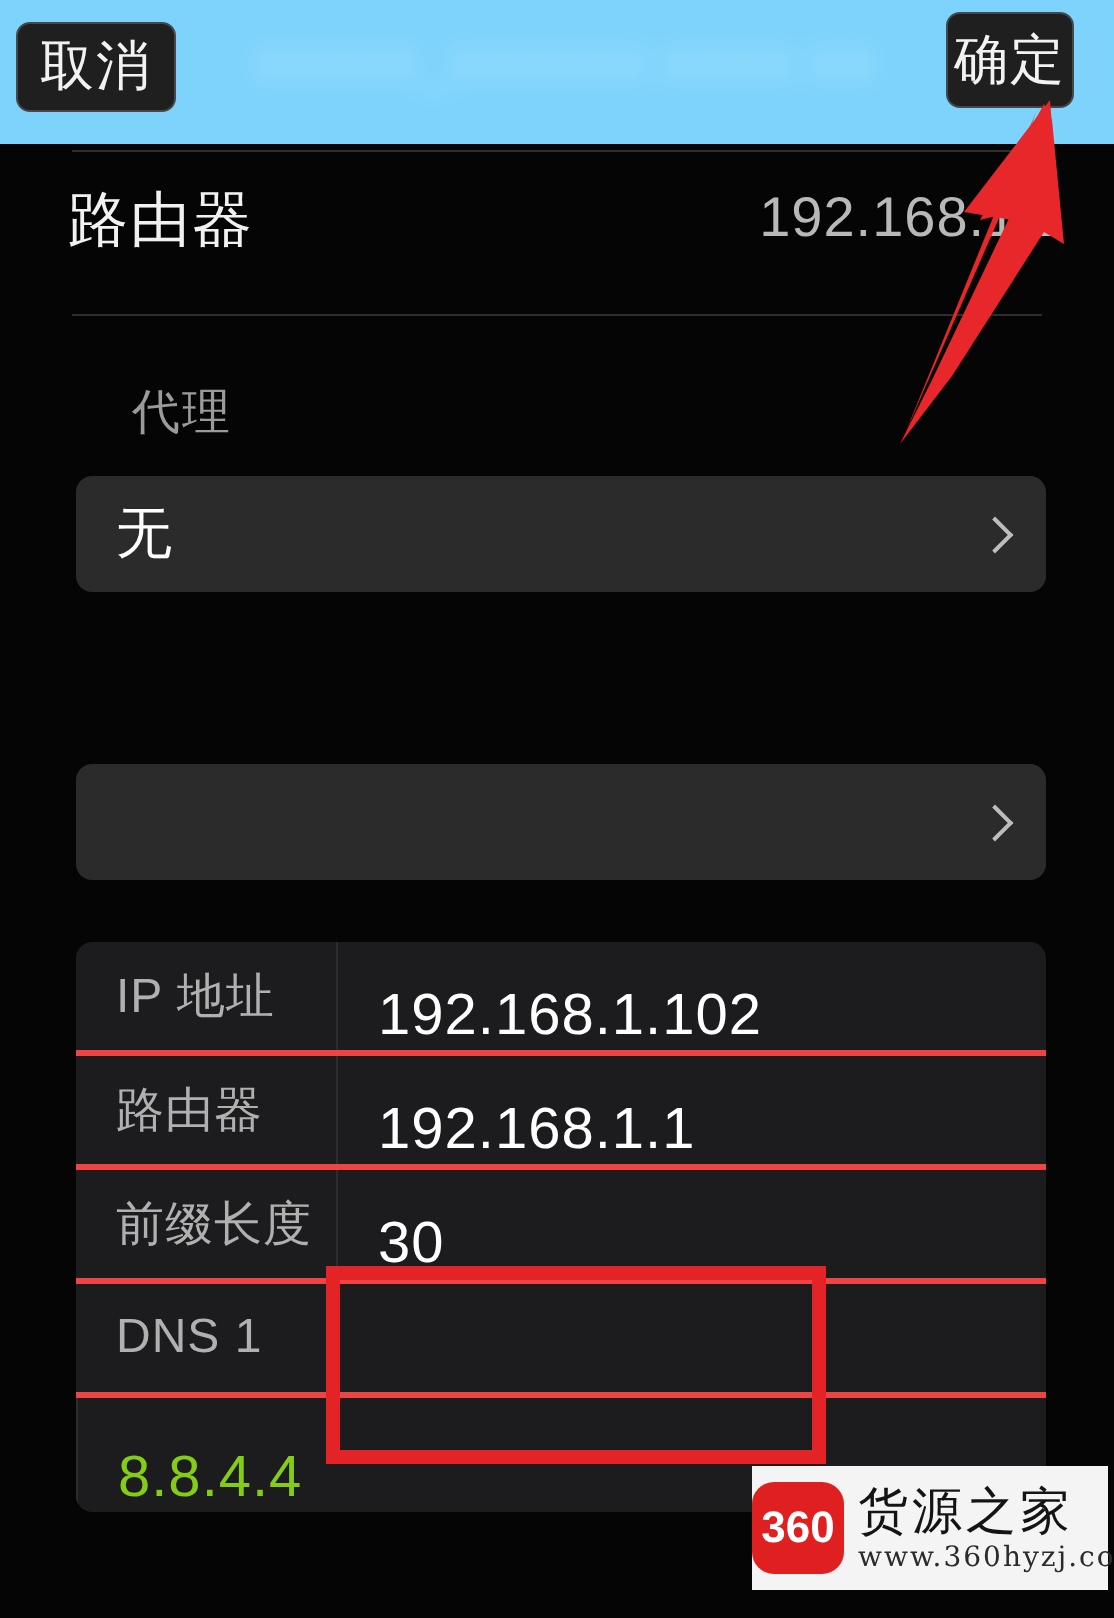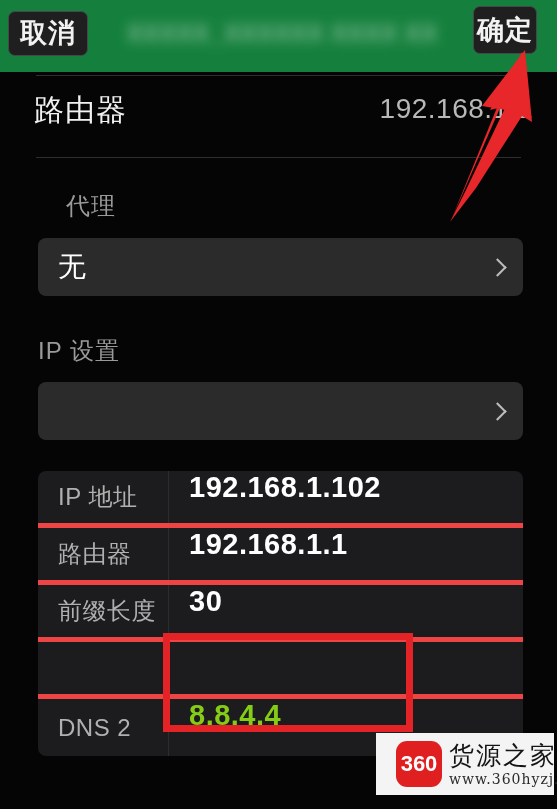--- a/index.html
+++ b/index.html
@@ -17,22 +17,21 @@
     background: #050505;
     overflow: hidden;
   }
 
   
   #topbar {
     position: absolute;
     left: 0; top: 0;
     width: 557px;
     height: 72px;
-    background: #15803d;
-    font-weight: bold;
+    background: #7dd3fc;
   }
   .navbtn {
     position: absolute;
     background: #1f1f20;
     border: 1px solid #45474a;
     border-radius: 7px;
     color: #f2f2f2;
     font-size: 27px;
     letter-spacing: 1px;
     line-height: 1;
@@ -149,21 +148,21 @@
     background: #1c1c1e;
     border-radius: 8px;
     overflow: hidden;
   }
   .trow {
     position: relative;
     display: flex;
     align-items: center;
     height: 57px;
     box-sizing: border-box;
-    border-bottom: 5px solid #ef4444;
+    border-bottom: 3px solid #ef4444;
   }
   .trow:last-child { border-bottom: none; }
   .tlabel {
     width: 130px;
     flex: 0 0 130px;
     padding-left: 20px;
     box-sizing: border-box;
     font-size: 24px;
     color: #b0b0b0;
     letter-spacing: .5px;
@@ -172,23 +171,22 @@
   .tvalue {
     flex: 1;
     padding-left: 20px;
     box-sizing: border-box;
     font-size: 29px;
     color: #ffffff;
     letter-spacing: .5px;
     border-left: 1px solid #2d2d2f;
     height: 100%;
     display: flex;
-    align-items: flex-start;
+    align-items: flex-end;
     position: relative;
-    font-weight: bold;
   }
   .tvalue.dim { color: #84cc16; }
   .caret {
     display: inline-block;
     width: 2px;
     height: 32px;
     background: #3b9dff;
     margin-left: 2px;
   }
 
@@ -209,21 +207,21 @@
   }
 
   
   #watermark {
     position: absolute;
     left: 376px; top: 733px;
     width: 178px; height: 62px;
     background: #f4f4f4;
     display: flex;
     align-items: center;
-    padding-left: 20px;
+    padding-left: 0;
     box-sizing: border-box;
   }
   #wm-badge {
     width: 46px; height: 46px;
     background: #e02020;
     border-radius: 11px;
     color: #ffffff;
     font-size: 22px;
     font-weight: bold;
     display: flex;
@@ -275,21 +273,20 @@
 
   <div class="hairline" id="rule-bot"></div>
 
   <div class="section-label" id="proxy-label">代理</div>
 
   <div class="select-card" id="proxy-card">
     <span class="sc-value">无</span>
     <span class="sc-chevron"></span>
   </div>
 
-  <div class="section-label" id="ipset-label">IP 设置</div>
 
   <div class="select-card" id="ipset-card">
     <span class="sc-chevron"></span>
   </div>
 
   <div id="detail-table">
       <div class="trow">
         <div class="tlabel">IP 地址</div>
         <div class="tvalue">
           <span>192.168.1.102</span>
@@ -301,23 +298,23 @@
           <span>192.168.1.1</span>
         </div>
       </div>
       <div class="trow">
         <div class="tlabel">前缀长度</div>
         <div class="tvalue">
           <span>30</span>
         </div>
       </div>
       <div class="trow">
-      </div>
-      <div class="trow">
-        <div class="tlabel">DNS 2</div>
+        <div class="tlabel">DNS 1</div>
+      </div>
+      <div class="trow">
         <div class="tvalue dim">
           <span>8.8.4.4</span>
         </div>
       </div>
     </div>
 
   <div id="red-box"></div>
 
   <svg id="red-arrow" viewBox="0 0 110 180">
     <polygon points="92,4 60,62 76,58 36,142 20,174 46,140 92,68 102,74 96,12" fill="#e8272a"></polygon>

